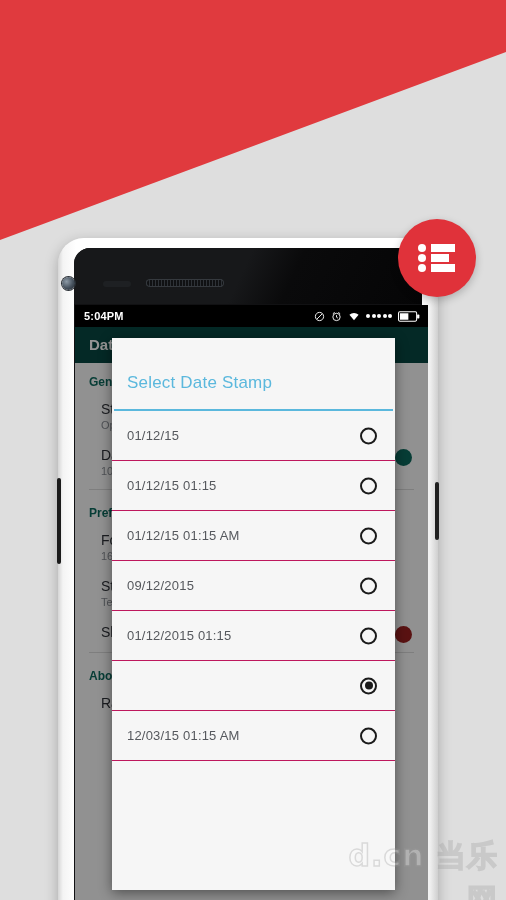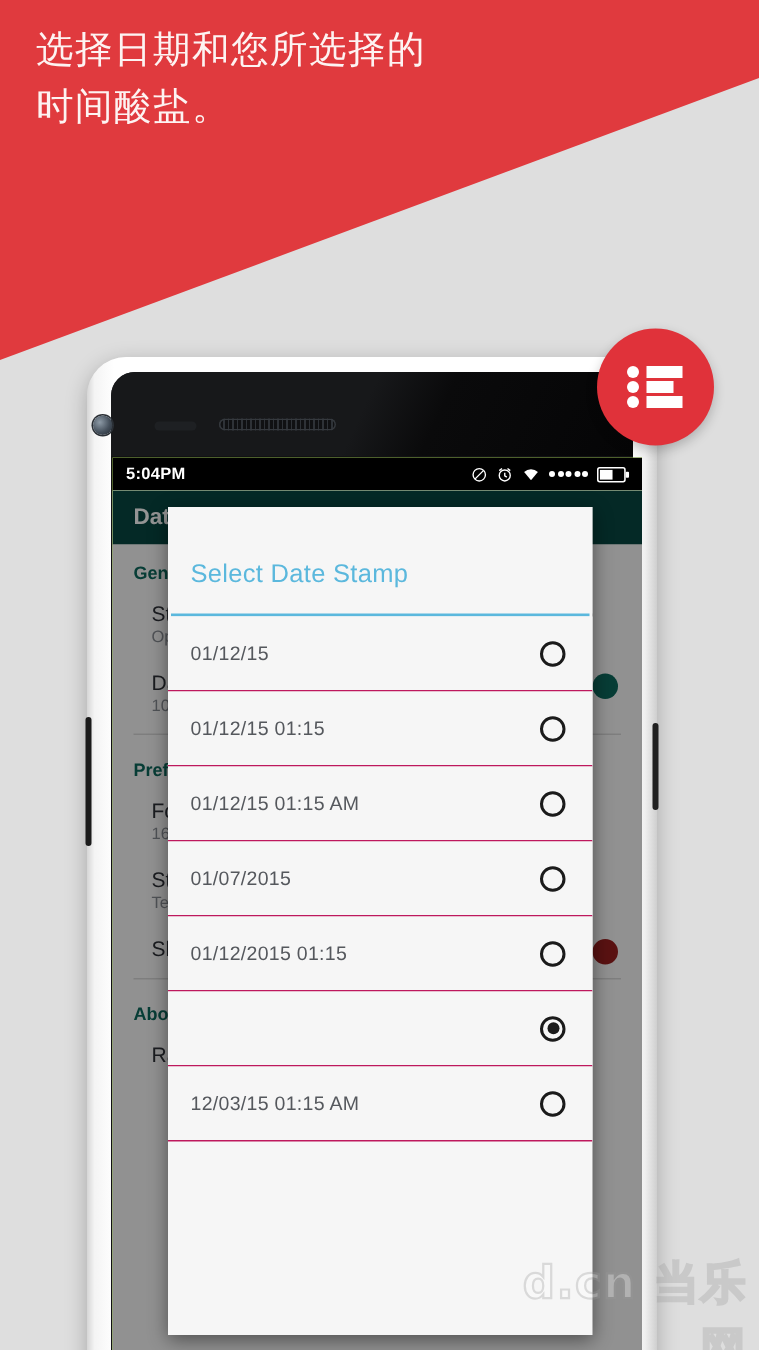--- a/index.html
+++ b/index.html
@@ -107,21 +107,21 @@
     border-radius: 2px;
     background: #202020;
   }
 
   
   .screen {
     position: absolute;
     left: 75px; top: 305px;
     width: 353px; height: 595px;
     overflow: hidden;
-    background: #bef264;
+    background: #ef4444;
   }
   .status-bar {
     position: absolute;
     left: 0; top: 0;
     width: 353px; height: 22px;
     background: #000000;
     display: flex;
     align-items: center;
   }
   .status-time {
@@ -306,22 +306,20 @@
     text-align: right;
   }
 </style>
 </head>
 <body>
 
 <div id="root">
 
   <div class="promo-bg">
     <div class="promo-red"></div>
-    <div class="promo-text">选择日期和您所选择的
-时间酸盐。</div>
   </div>
 
   <div class="phone">
     <div class="phone-inner-frame"></div>
     <div class="phone-bezel-sheen"></div>
   </div>
   <div class="phone-camera"></div>
   <div class="phone-sensor"></div>
   <div class="phone-speaker"></div>
   <div class="vol-button"></div>
@@ -418,21 +416,21 @@
           </div>
           <div class="dlg-row">
             <div class="dlg-row-label">01/12/15 01:15</div>
             <span class="radio"></span>
           </div>
           <div class="dlg-row">
             <div class="dlg-row-label">01/12/15 01:15 AM</div>
             <span class="radio"></span>
           </div>
           <div class="dlg-row">
-            <div class="dlg-row-label">01/07/2015</div>
+            <div class="dlg-row-label">09/12/2015</div>
             <span class="radio"></span>
           </div>
           <div class="dlg-row">
             <div class="dlg-row-label">01/12/2015 01:15</div>
             <span class="radio"></span>
           </div>
           <div class="dlg-row">
             <span class="radio checked"></span>
           </div>
           <div class="dlg-row">

